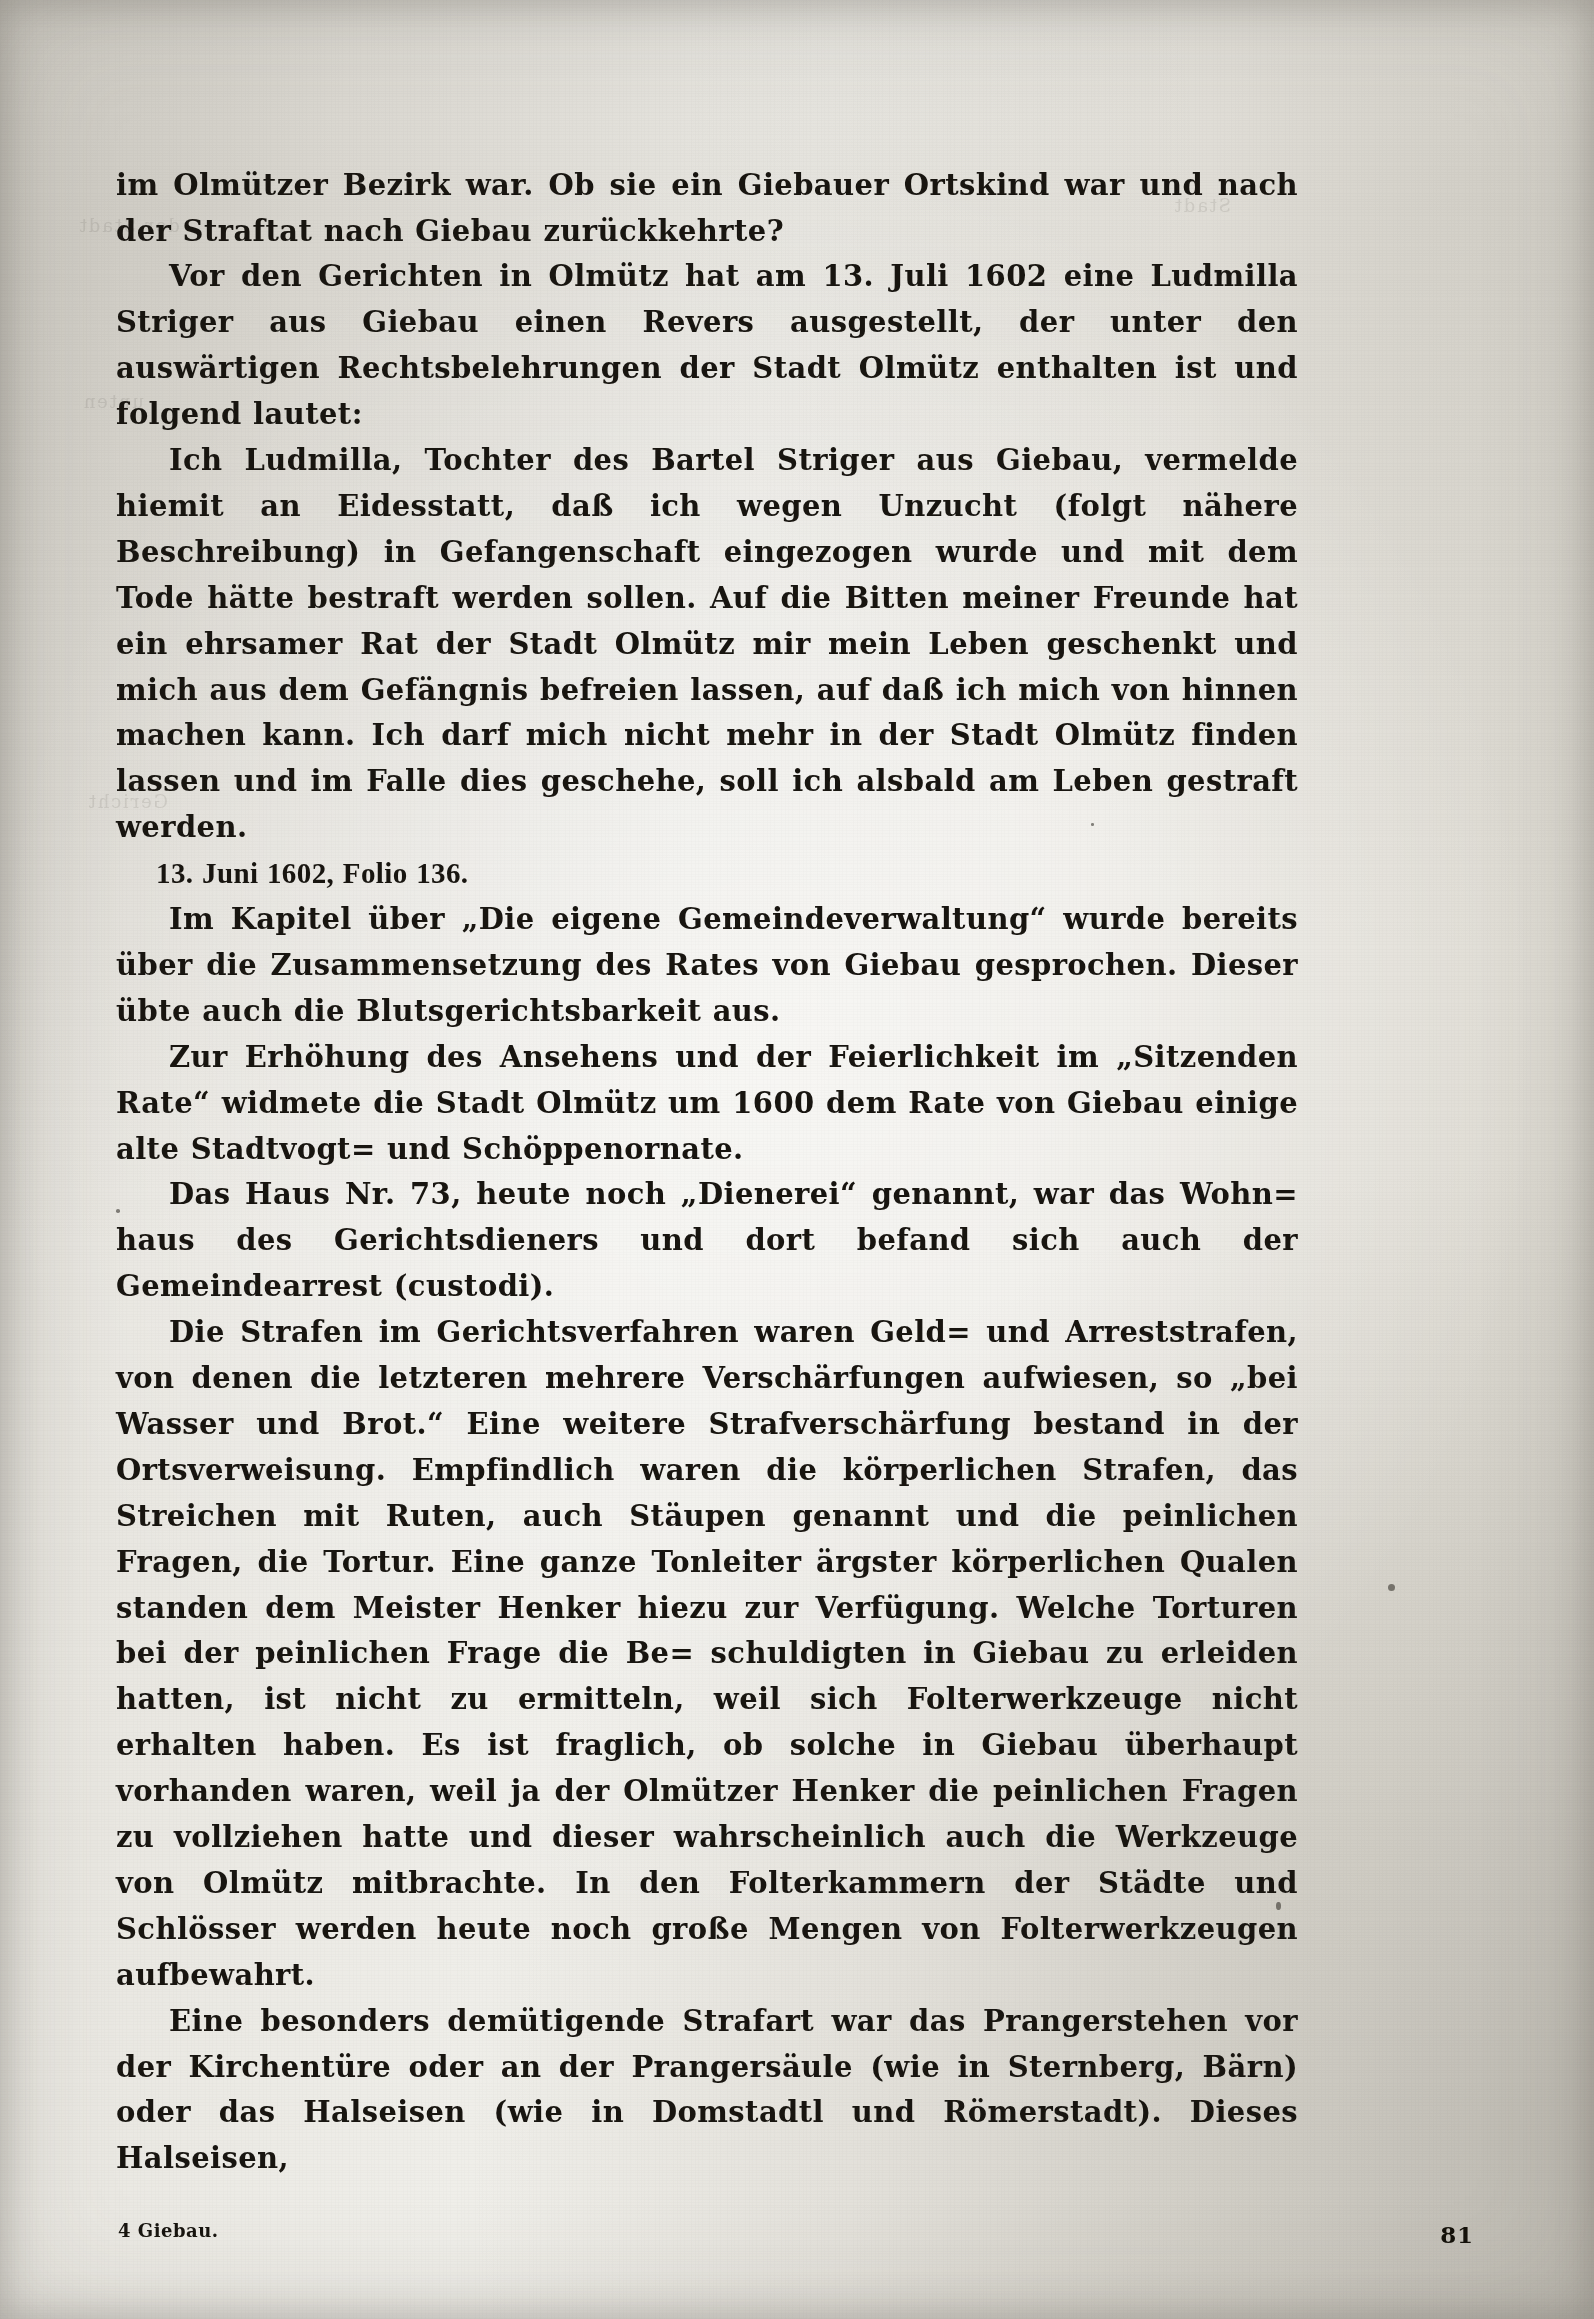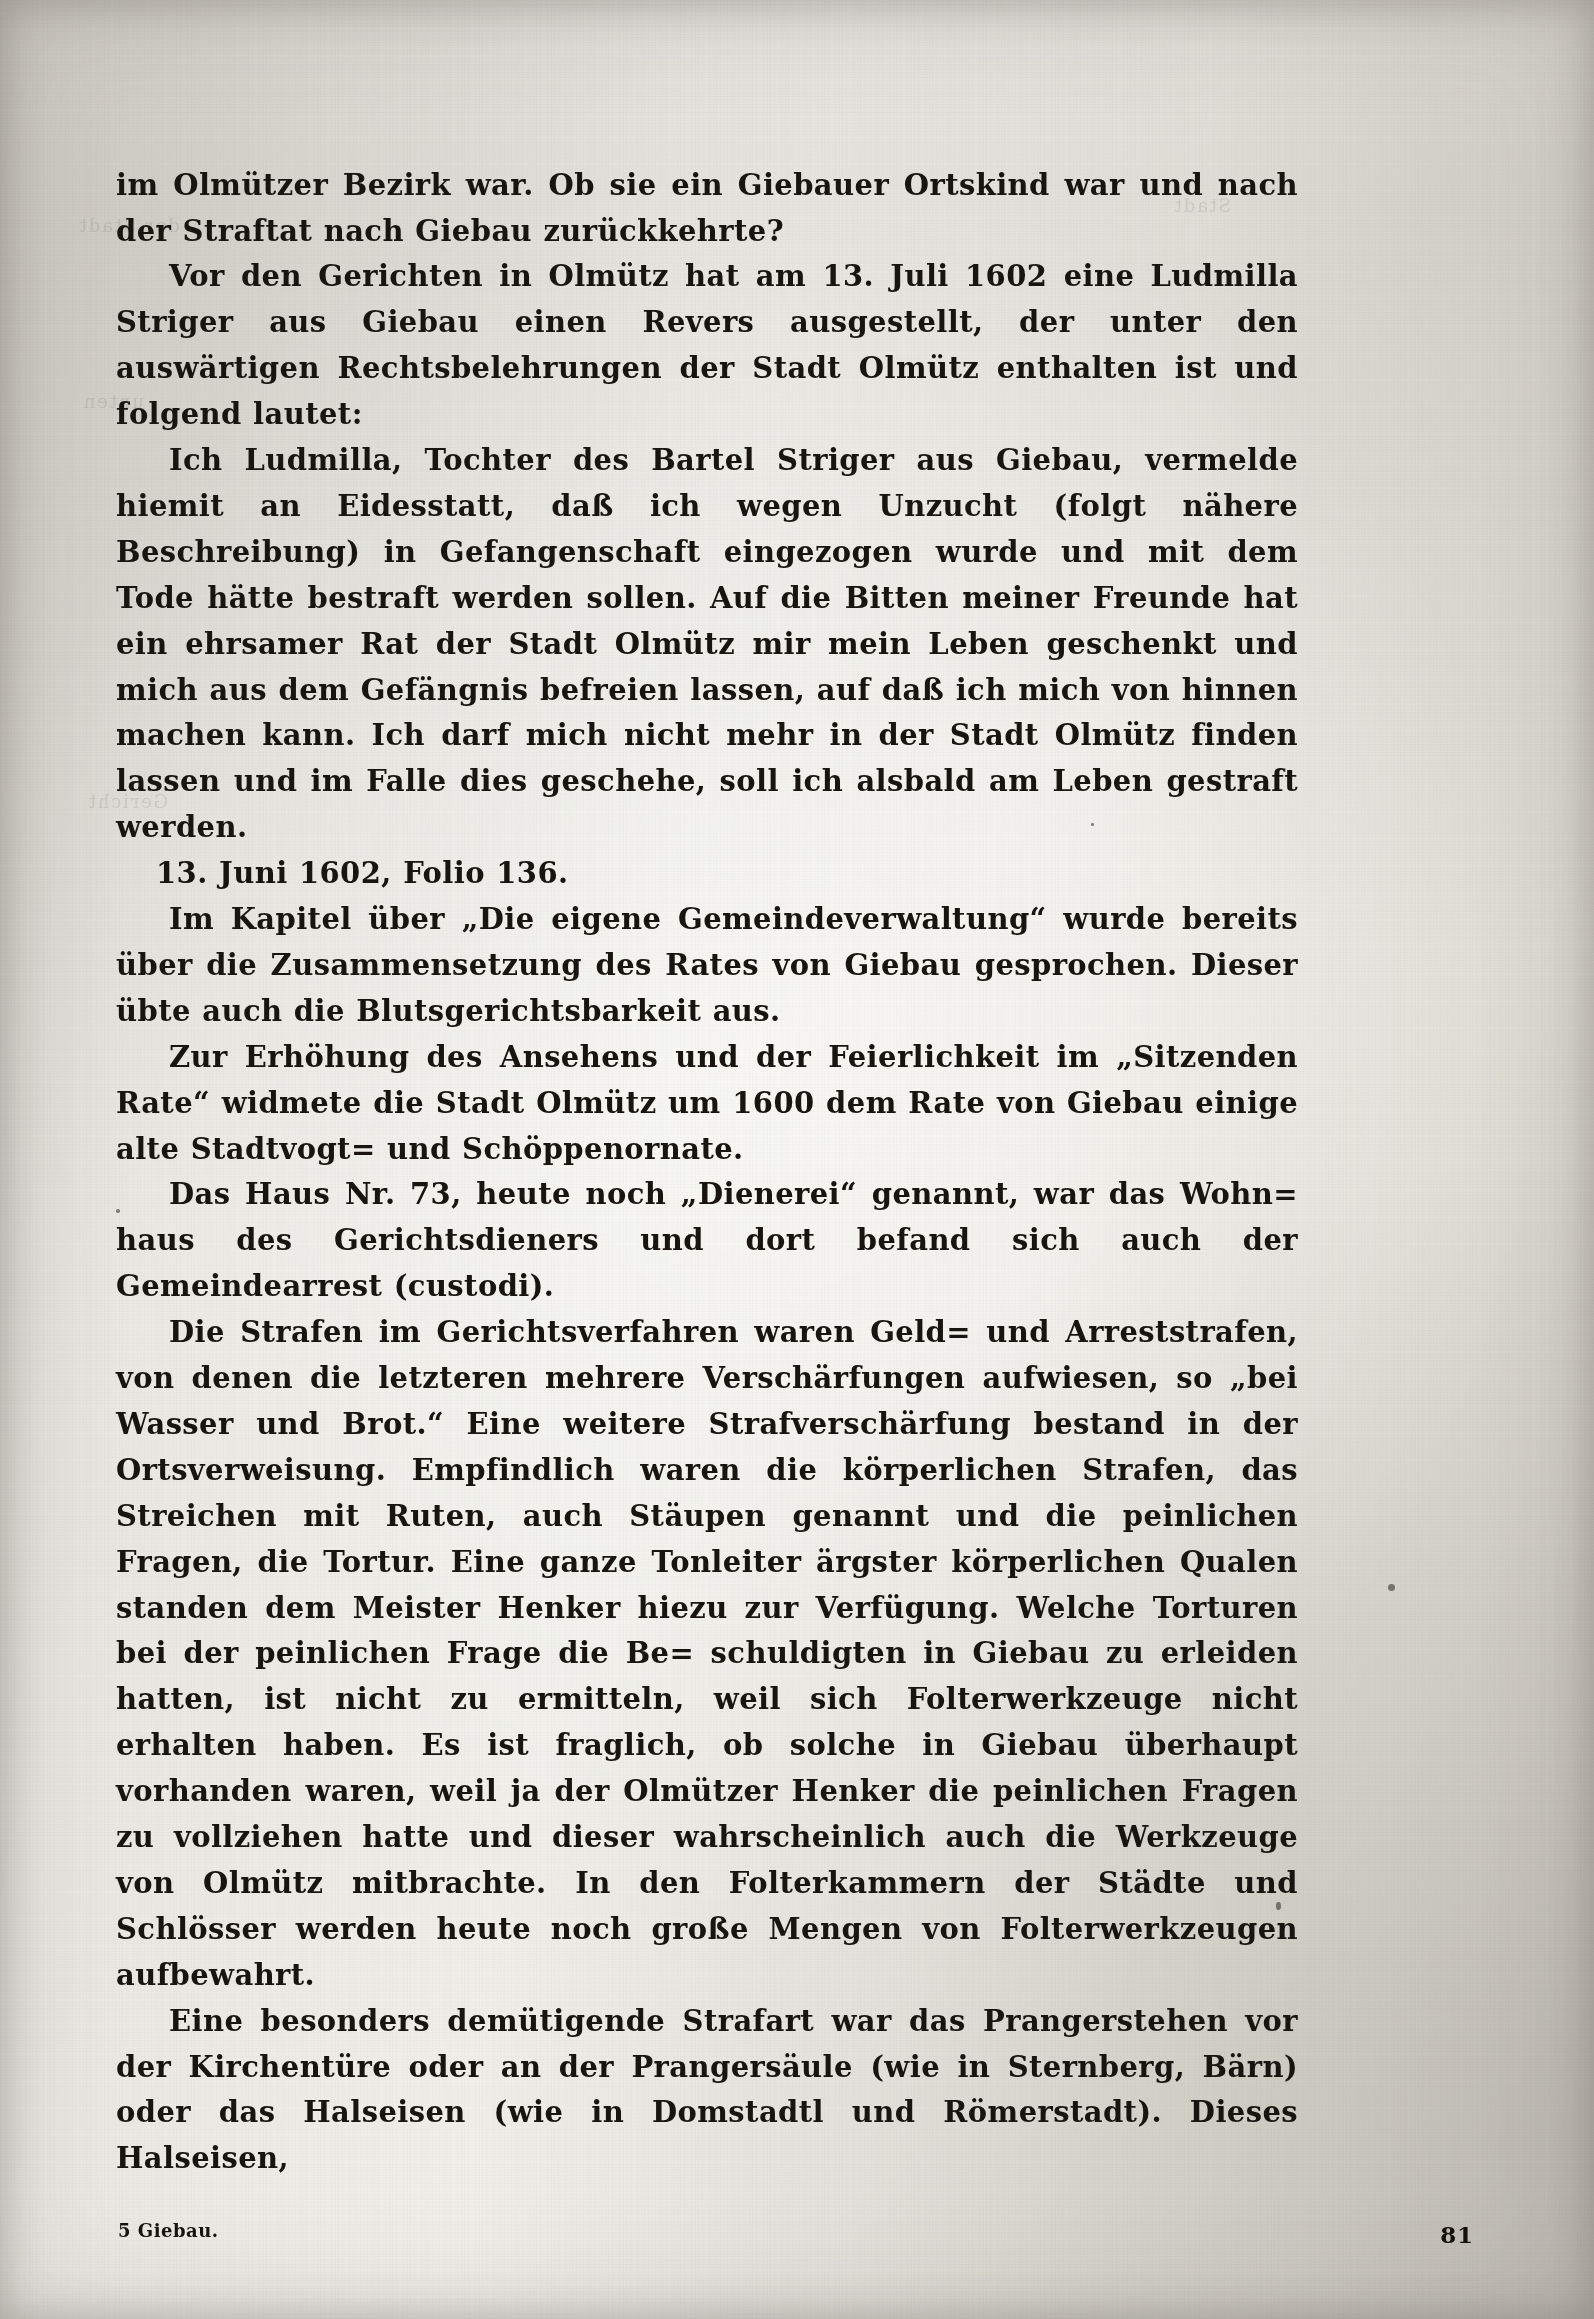--- a/index.html
+++ b/index.html
@@ -81,20 +81,21 @@
     -webkit-font-smoothing: none;
   }
   p.para.indent {
     text-indent: 53px;
   }
   p.para.noindent {
     text-indent: 0;
   }
   p.para.small-indent {
     text-indent: 40px;
+    font-family: Liberation Serif, serif;
   }
   
   .inkwrap {
     transform: scaleY(1.02);
     transform-origin: top left;
   }
 
   
   #footer-left {
     position: absolute;
@@ -140,21 +141,21 @@
     <p class="para indent">Vor den Gerichten in Olmütz hat am 13. Juli 1602 eine Ludmilla Striger aus Giebau einen Revers ausgestellt, der unter den auswärtigen Rechtsbelehrungen der Stadt Olmütz enthalten ist und folgend lautet:</p>
     <p class="para indent">Ich Ludmilla, Tochter des Bartel Striger aus Giebau, vermelde hiemit an Eidesstatt, daß ich wegen Unzucht (folgt nähere Beschreibung) in Gefangenschaft eingezogen wurde und mit dem Tode hätte bestraft werden sollen. Auf die Bitten meiner Freunde hat ein ehrsamer Rat der Stadt Olmütz mir mein Leben geschenkt und mich aus dem Gefängnis befreien lassen, auf daß ich mich von hinnen machen kann. Ich darf mich nicht mehr in der Stadt Olmütz finden lassen und im Falle dies geschehe, soll ich alsbald am Leben gestraft werden.</p>
     <p class="para small-indent">13. Juni 1602, Folio 136.</p>
     <p class="para indent">Im Kapitel über „Die eigene Gemeindeverwaltung“ wurde bereits über die Zusammensetzung des Rates von Giebau gesprochen. Dieser übte auch die Blutsgerichtsbarkeit aus.</p>
     <p class="para indent">Zur Erhöhung des Ansehens und der Feierlichkeit im „Sitzenden Rate“ widmete die Stadt Olmütz um 1600 dem Rate von Giebau einige alte Stadtvogt= und Schöppenornate.</p>
     <p class="para indent">Das Haus Nr. 73, heute noch „Dienerei“ genannt, war das Wohn= haus des Gerichtsdieners und dort befand sich auch der Gemeindearrest (custodi).</p>
     <p class="para indent">Die Strafen im Gerichtsverfahren waren Geld= und Arreststrafen, von denen die letzteren mehrere Verschärfungen aufwiesen, so „bei Wasser und Brot.“ Eine weitere Strafverschärfung bestand in der Ortsverweisung. Empfindlich waren die körperlichen Strafen, das Streichen mit Ruten, auch Stäupen genannt und die peinlichen Fragen, die Tortur. Eine ganze Tonleiter ärgster körperlichen Qualen standen dem Meister Henker hiezu zur Verfügung. Welche Torturen bei der peinlichen Frage die Be= schuldigten in Giebau zu erleiden hatten, ist nicht zu ermitteln, weil sich Folterwerkzeuge nicht erhalten haben. Es ist fraglich, ob solche in Giebau überhaupt vorhanden waren, weil ja der Olmützer Henker die peinlichen Fragen zu vollziehen hatte und dieser wahrscheinlich auch die Werkzeuge von Olmütz mitbrachte. In den Folterkammern der Städte und Schlösser werden heute noch große Mengen von Folterwerkzeugen aufbewahrt.</p>
     <p class="para indent">Eine besonders demütigende Strafart war das Prangerstehen vor der Kirchentüre oder an der Prangersäule (wie in Sternberg, Bärn) oder das Halseisen (wie in Domstadtl und Römerstadt). Dieses Halseisen,</p>
   </div>
 
-  <div id="footer-left">5 Giebau.</div>
+  <div id="footer-left">4 Giebau.</div>
   <div id="folio">81</div>
 
   <div class="speck" style="left:1388px; top:1584px; width:7.3px; height:7.3px;"></div>
   <div class="speck" style="left:1276px; top:1902px; width:4.5px; height:8.2px;"></div>
   <div class="speck" style="left:116px; top:1209px; width:3.6px; height:3.6px;"></div>
   <div class="speck" style="left:1091px; top:823px; width:2.7px; height:2.7px;"></div>
 
   <div id="grain"></div>
   <div id="edges"></div>
 </div>

